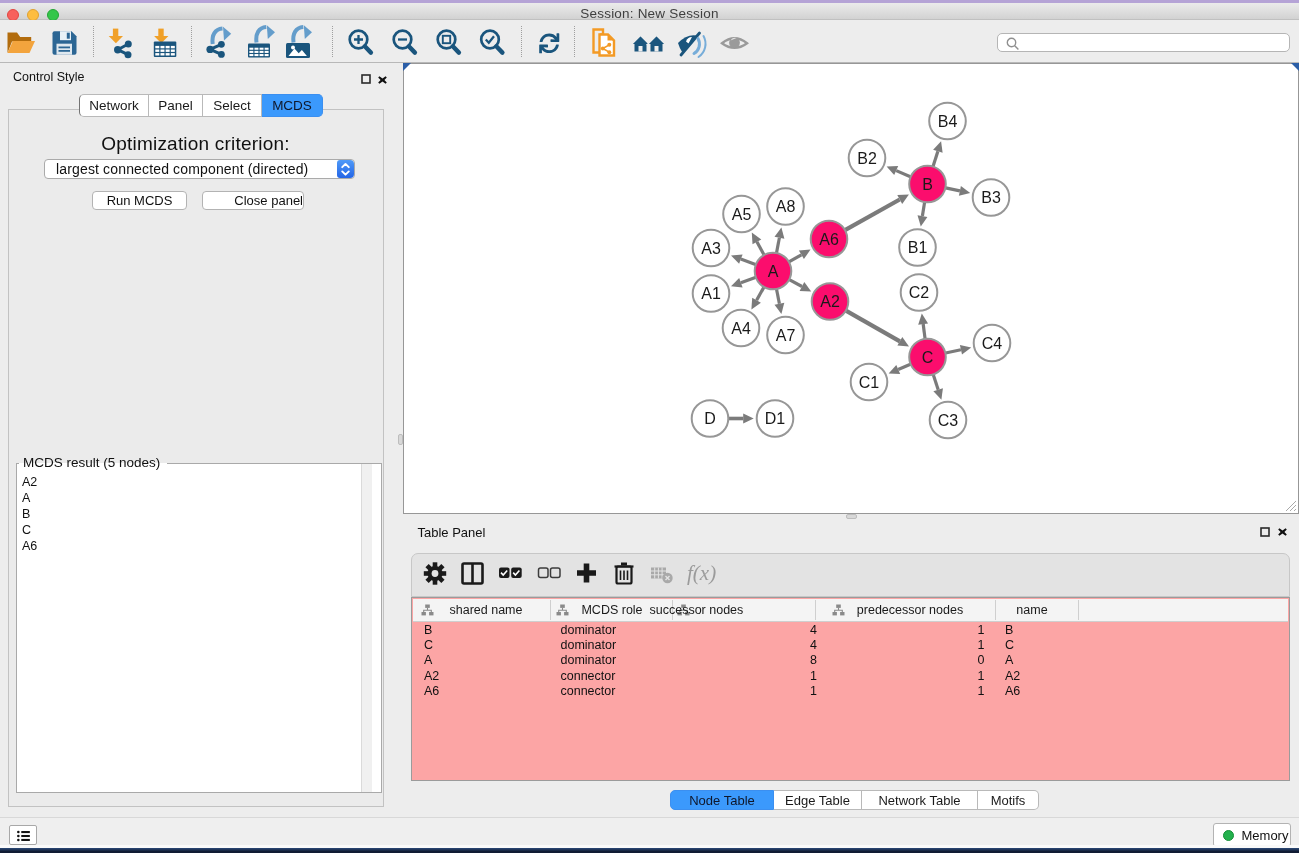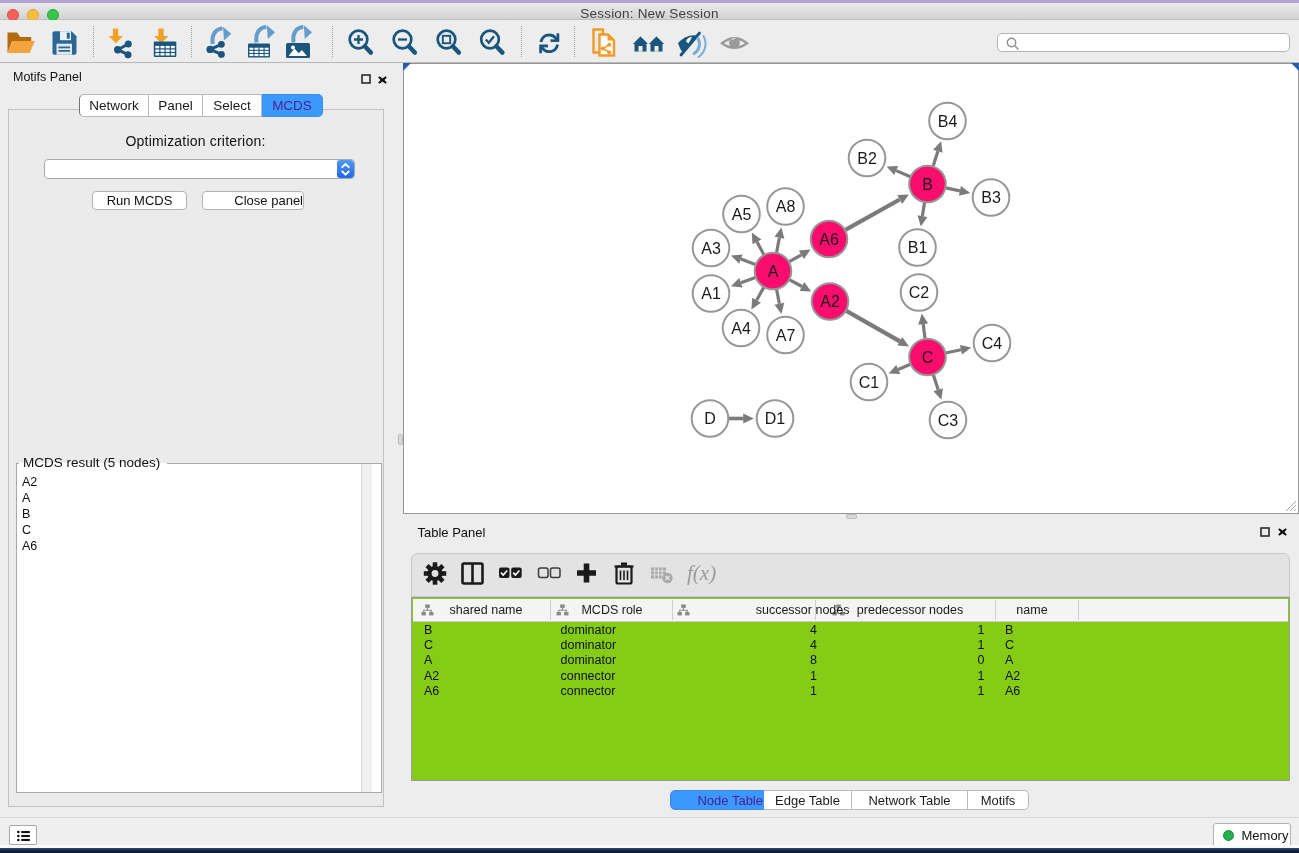--- a/index.html
+++ b/index.html
@@ -16,28 +16,28 @@
 #toolbar { left:0; top:20px; width:1299px; height:43px; background:#ededed; border-bottom:1px solid #b8b8b8; }
 .sep { position:absolute; top:6px; height:31px; width:0; border-left:1px dotted #9f9f9f; }
 #search { position:absolute; left:997px; top:13px; width:293px; height:19px; background:#fff; border:1px solid #b5b5b5; border-radius:5px; }
 
 #controlpanel { left:0; top:63px; width:391px; height:755px; background:#ededed; }
 #cpbox { left:8px; top:46px; width:376px; height:698px; border:1px solid #c2c2c2; background:#ebebeb; }
 .tabbar { position:absolute; display:flex; font-size:13.5px; color:#1a1a1a; }
 .tabbar .tab { background:#fff; border:1px solid #b9b9b9; border-left:none; height:23px; line-height:22px; text-align:center; }
 .tabbar .tab:first-child { border-left:1px solid #737373; border-radius:5px 0 0 5px; }
 .tabbar .tab:last-child { border-radius:0 5px 5px 0; }
-.tabbar .tab.sel { background:#3b99fc; color:#4c1d95; border-color:#3b8ff0; }
+.tabbar .tab.sel { background:#3b99fc; color:#0f172a; border-color:#3b8ff0; }
 
 #netwin { left:403px; top:63px; width:896px; height:451px; border:1px solid #979797; background:#fff; }
 #nettitle { position:absolute; left:0; top:0; width:100%; height:26px; background:linear-gradient(#ededed,#d5d5d5); border-bottom:1px solid #9f9f9f; }
 
 #tablepanel { left:403px; top:518px; width:896px; height:300px; }
 #tptoolbar { position:absolute; left:8px; top:35px; width:879px; height:44px; background:#e3e3e3; border:1px solid #c7c7c7; border-radius:7px 7px 0 0; }
-#tpgrid { position:absolute; left:7.5px; top:79px; width:879px; height:184px; background:#84cc16; border:1px solid #9b9b9b; }
+#tpgrid { position:absolute; left:7.5px; top:79px; width:879px; height:184px; background:#fca5a5; border:1px solid #9b9b9b; }
 
 #statusbar { left:0; top:817px; width:1299px; height:28px; background:#efefef; border-top:1px solid #d8d8d8; }
 #darkstrip { left:0; top:848px; width:1299px; height:5px; background:linear-gradient(#2c4a78,#101b33 70%); }
 #whitestrip { left:0; top:845px; width:1299px; height:3px; background:#fafafa; }
 .btn { position:absolute; background:#fff; border:1px solid #b3b3b3; border-radius:4px; }
 </style>
 </head>
 <body>
 <div id="purple" class="abs"></div>
 <div id="titlebar" class="abs">
@@ -154,40 +154,41 @@
     </div>
   <div id="search">
     <svg width="16" height="16" style="position:absolute;left:7px;top:2px" viewBox="0 0 16 16">
         <circle cx="6.5" cy="6.5" r="4.2" fill="none" stroke="#8f8f8f" stroke-width="1.4"></circle>
         <line x1="9.7" y1="9.7" x2="13.4" y2="13.4" stroke="#8f8f8f" stroke-width="1.4"></line>
       </svg>
   </div>
 </div>
 
 <div id="controlpanel" class="abs">
-  <div class="abs" style="left:13px;top:7px;font-size:12.5px;color:#111">Motifs Panel</div>
+  <div class="abs" style="left:13px;top:7px;font-size:12.5px;color:#111">Control Style</div>
     <div class="abs" style="left:361px;top:11px">
       <svg style="display:block" width="10" height="10" viewBox="0 0 10 10">
         <rect x="1" y="1" width="8" height="8" fill="none" stroke="#2a2a2a" stroke-width="1.6"></rect>
       </svg>
     </div>
     <div class="abs" style="left:377px;top:11.5px">
       <svg style="display:block" width="11" height="10" viewBox="0 0 11 10">
         <path d="M1.2,2.4 L2.4,1.2 L5.5,3.4 L8.6,1.2 L9.8,2.4 L7.4,5 L9.8,7.6 L8.6,8.8 L5.5,6.6 L2.4,8.8 L1.2,7.6 L3.6,5 Z" fill="#111"></path>
       </svg>
     </div>
   <div id="cpbox" class="abs"></div>
   <div class="tabbar" style="left:79px;top:31px;">
     <div class="tab" style="width:70px">Network</div>
     <div class="tab" style="width:54px">Panel</div>
     <div class="tab" style="width:59px">Select</div>
     <div class="tab sel" style="width:61px">MCDS</div>
   </div>
-  <div class="abs" style="left:0;top:69.5px;width:391px;text-align:center;font-size:14px;color:#111;letter-spacing:0.2px;">Optimization criterion:</div>
+  <div class="abs" style="left:0;top:69.5px;width:391px;text-align:center;font-size:19px;color:#111;letter-spacing:0.2px;">Optimization criterion:</div>
   <div class="abs" style="left:44px;top:95.5px;width:311px;height:20.5px;background:#fff;border:1px solid #aaaaaa;border-radius:4px;">
+    <div class="abs" style="left:11px;top:0px;font-size:14px;color:#111;line-height:19px;letter-spacing:0.15px;">largest connected component (directed)</div>
     <div class="abs" style="right:0px;top:0px;width:17px;height:18.5px;border-radius:3px 4px 4px 3px;background:linear-gradient(#4f9af8,#2465e6);">
       <svg width="17" height="19" viewBox="0 0 17 19" style="display:block">
           <path d="M5.2 7.2 L8.5 3.9 L11.8 7.2" fill="none" stroke="#fff" stroke-width="1.9" stroke-linecap="round" stroke-linejoin="round"></path>
           <path d="M5.2 11.4 L8.5 14.7 L11.8 11.4" fill="none" stroke="#fff" stroke-width="1.9" stroke-linecap="round" stroke-linejoin="round"></path>
         </svg>
     </div>
   </div>
   <div class="btn" style="left:92px;top:128px;width:95px;height:19px;font-size:13px;text-align:center;line-height:17px;color:#111">Run MCDS</div>
   <div class="btn" style="left:202px;top:128px;width:102px;height:19px;font-size:13px;text-align:right;line-height:17px;color:#111">Close panel</div>
 
@@ -372,21 +373,21 @@
 <div style="position:absolute;left:420.0px;top:6px;">
         <svg style="display:block" width="13" height="12" viewBox="0 0 13 12">
           <rect x="4.2" y="0.5" width="4.6" height="3.4" fill="#8a8a8a"></rect>
           <path d="M6.5,3.9 v2.3 M2.7,8.4 v-2.2 h7.6 v2.2" stroke="#8a8a8a" stroke-width="1.1" fill="none"></path>
           <rect x="0.5" y="8" width="4.4" height="3.4" fill="#8a8a8a"></rect>
           <rect x="8.1" y="8" width="4.4" height="3.4" fill="#8a8a8a"></rect>
         </svg>
       </div>
 <div style="position:absolute;left:74.5px;top:5px;width:200px;margin-left:-100px;text-align:center;font-size:12.5px;color:#1a1a1a;">shared name</div>
 <div style="position:absolute;left:200.5px;top:5px;width:200px;margin-left:-100px;text-align:center;font-size:12.5px;color:#1a1a1a;">MCDS role</div>
-<div style="position:absolute;left:338.0px;top:5px;width:200px;margin-left:-100px;text-align:right;font-size:12.5px;color:#1a1a1a;">successor nodes</div>
+<div style="position:absolute;left:338.0px;top:5px;width:200px;margin-left:-100px;text-align:left;font-size:12.5px;color:#1a1a1a;">successor nodes</div>
 <div style="position:absolute;left:498.5px;top:5px;width:200px;margin-left:-100px;text-align:center;font-size:12.5px;color:#1a1a1a;">predecessor nodes</div>
 <div style="position:absolute;left:620.5px;top:5px;width:200px;margin-left:-100px;text-align:center;font-size:12.5px;color:#1a1a1a;">name</div>
 <div style="position:absolute;left:12.5px;top:24.6px;font-size:12.5px;color:#111;">B</div>
 <div style="position:absolute;left:149px;top:24.6px;font-size:12.5px;color:#111;">dominator</div>
 <div style="position:absolute;left:305.5px;top:24.6px;width:100px;text-align:right;font-size:12.5px;color:#111;">4</div>
 <div style="position:absolute;left:473px;top:24.6px;width:100px;text-align:right;font-size:12.5px;color:#111;">1</div>
 <div style="position:absolute;left:593.5px;top:24.6px;font-size:12.5px;color:#111;">B</div>
 <div style="position:absolute;left:12.5px;top:40.0px;font-size:12.5px;color:#111;">C</div>
 <div style="position:absolute;left:149px;top:40.0px;font-size:12.5px;color:#111;">dominator</div>
 <div style="position:absolute;left:305.5px;top:40.0px;width:100px;text-align:right;font-size:12.5px;color:#111;">4</div>
@@ -402,21 +403,21 @@
 <div style="position:absolute;left:305.5px;top:70.8px;width:100px;text-align:right;font-size:12.5px;color:#111;">1</div>
 <div style="position:absolute;left:473px;top:70.8px;width:100px;text-align:right;font-size:12.5px;color:#111;">1</div>
 <div style="position:absolute;left:593.5px;top:70.8px;font-size:12.5px;color:#111;">A2</div>
 <div style="position:absolute;left:12.5px;top:86.2px;font-size:12.5px;color:#111;">A6</div>
 <div style="position:absolute;left:149px;top:86.2px;font-size:12.5px;color:#111;">connector</div>
 <div style="position:absolute;left:305.5px;top:86.2px;width:100px;text-align:right;font-size:12.5px;color:#111;">1</div>
 <div style="position:absolute;left:473px;top:86.2px;width:100px;text-align:right;font-size:12.5px;color:#111;">1</div>
 <div style="position:absolute;left:593.5px;top:86.2px;font-size:12.5px;color:#111;">A6</div>
     </div>
   <div class="tabbar" style="left:267px;top:272px;font-size:13px;">
-    <div class="tab sel" style="width:94px;height:20px;line-height:19px;text-align:right;">Node Table</div>
+    <div class="tab sel" style="width:104px;height:20px;line-height:19px;">Node Table</div>
     <div class="tab" style="width:88px;height:20px;line-height:19px;">Edge Table</div>
     <div class="tab" style="width:116px;height:20px;line-height:19px;">Network Table</div>
     <div class="tab" style="width:61px;height:20px;line-height:19px;">Motifs</div>
   </div>
 </div>
 
 <div id="statusbar" class="abs">
   <div class="btn" style="left:9px;top:7px;width:28px;height:20px;border-radius:2px;border-color:#a8a8a8;">
       <svg width="15" height="12" viewBox="0 0 16 14" style="position:absolute;left:6px;top:3.5px">
         <circle cx="2" cy="2.4" r="1.5" fill="#111"></circle>

